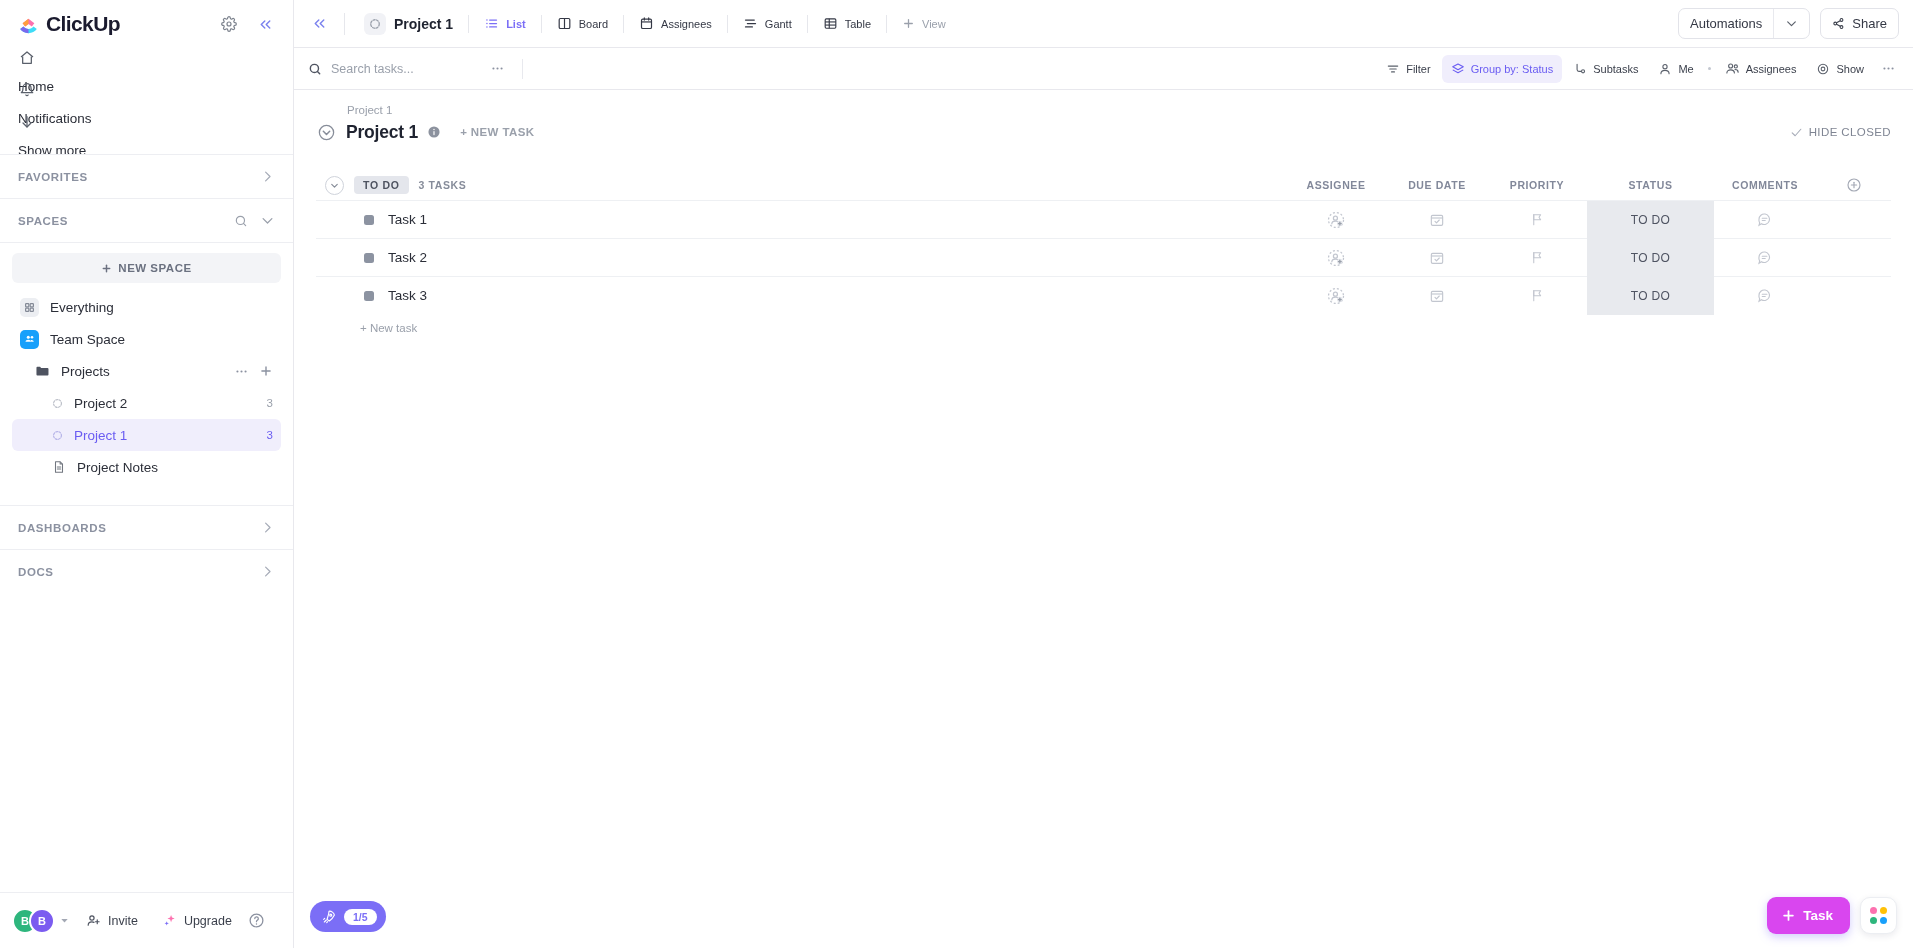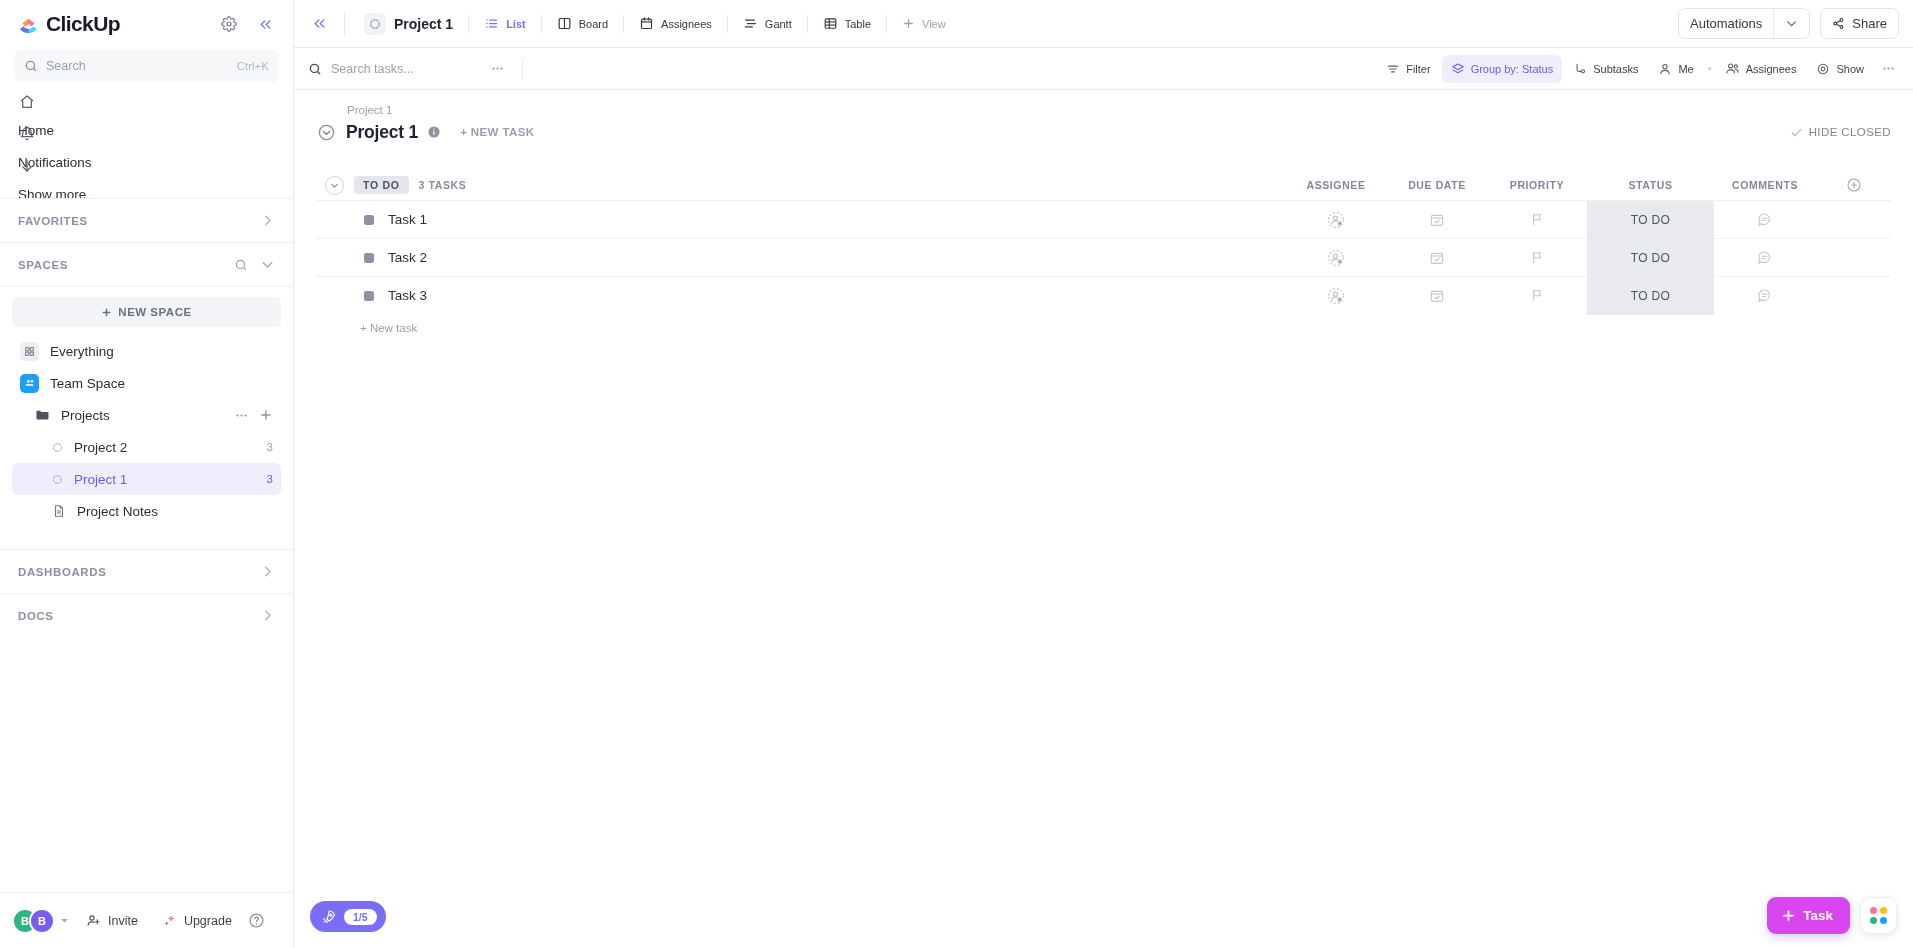--- a/index.html
+++ b/index.html
@@ -279,30 +279,20 @@
         </svg>
       </div>
       <div class="sb-icon-btn" style="color:#7b82ee">
         <svg width="17" height="17" viewBox="0 0 24 24" fill="none" stroke="currentColor" stroke-width="2" stroke-linecap="round" stroke-linejoin="round">
           <polyline points="11 17 6 12 11 7"></polyline>
             <polyline points="18 17 13 12 18 7"></polyline>
         </svg>
       </div>
     </div>
 
-    <div class="search-box">
-      <span style="display:flex;color:#8b91a0">
-        <svg width="14" height="14" viewBox="0 0 24 24" fill="none" stroke="currentColor" stroke-width="2.2">
-          <circle cx="11" cy="11" r="7"></circle>
-            <line x1="20" y1="20" x2="16.2" y2="16.2" stroke-linecap="round"></line>
-        </svg>
-      </span>
-      <span class="ph">Search</span>
-      <span class="kbd">Ctrl+K</span>
-    </div>
 
     <div class="nav-list">
       <div class="nav-item">
         <span class="ic">
           <svg width="16" height="16" viewBox="0 0 24 24" fill="none" stroke="currentColor" stroke-width="1.9" stroke-linejoin="round">
             <path d="M3 10.5 12 3l9 7.5"></path>
               <path d="M5.5 9.6V20h13V9.6"></path>
           </svg>
         </span>
         <span>Home</span>

